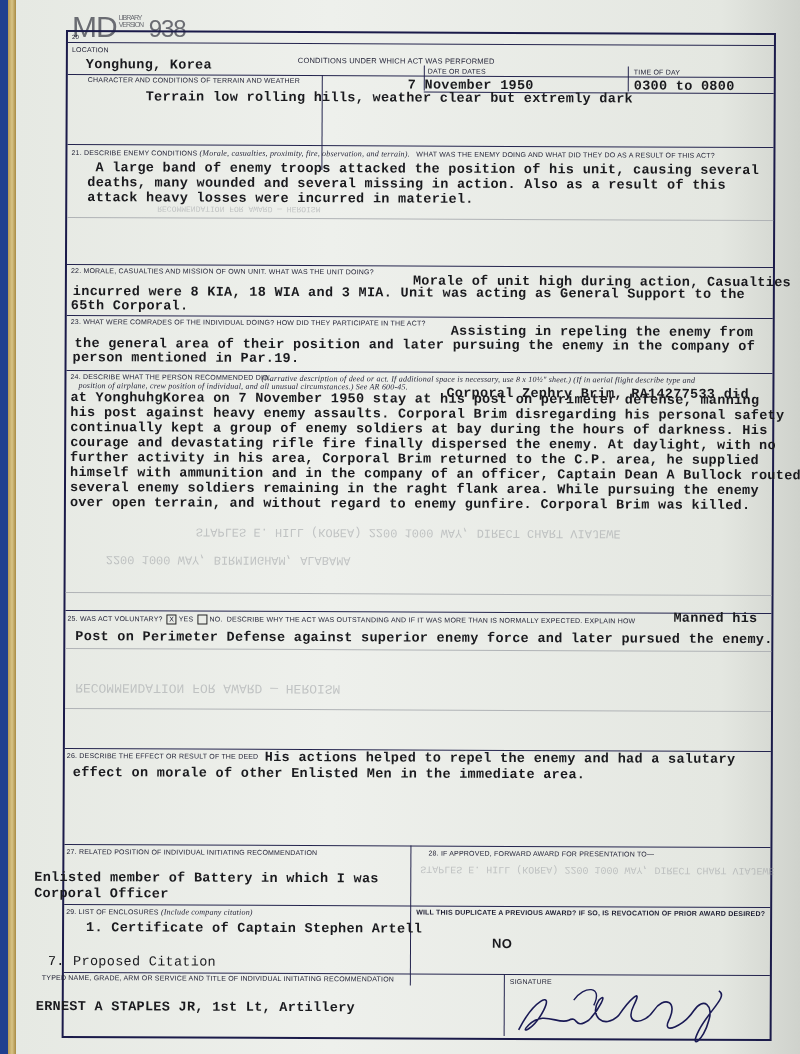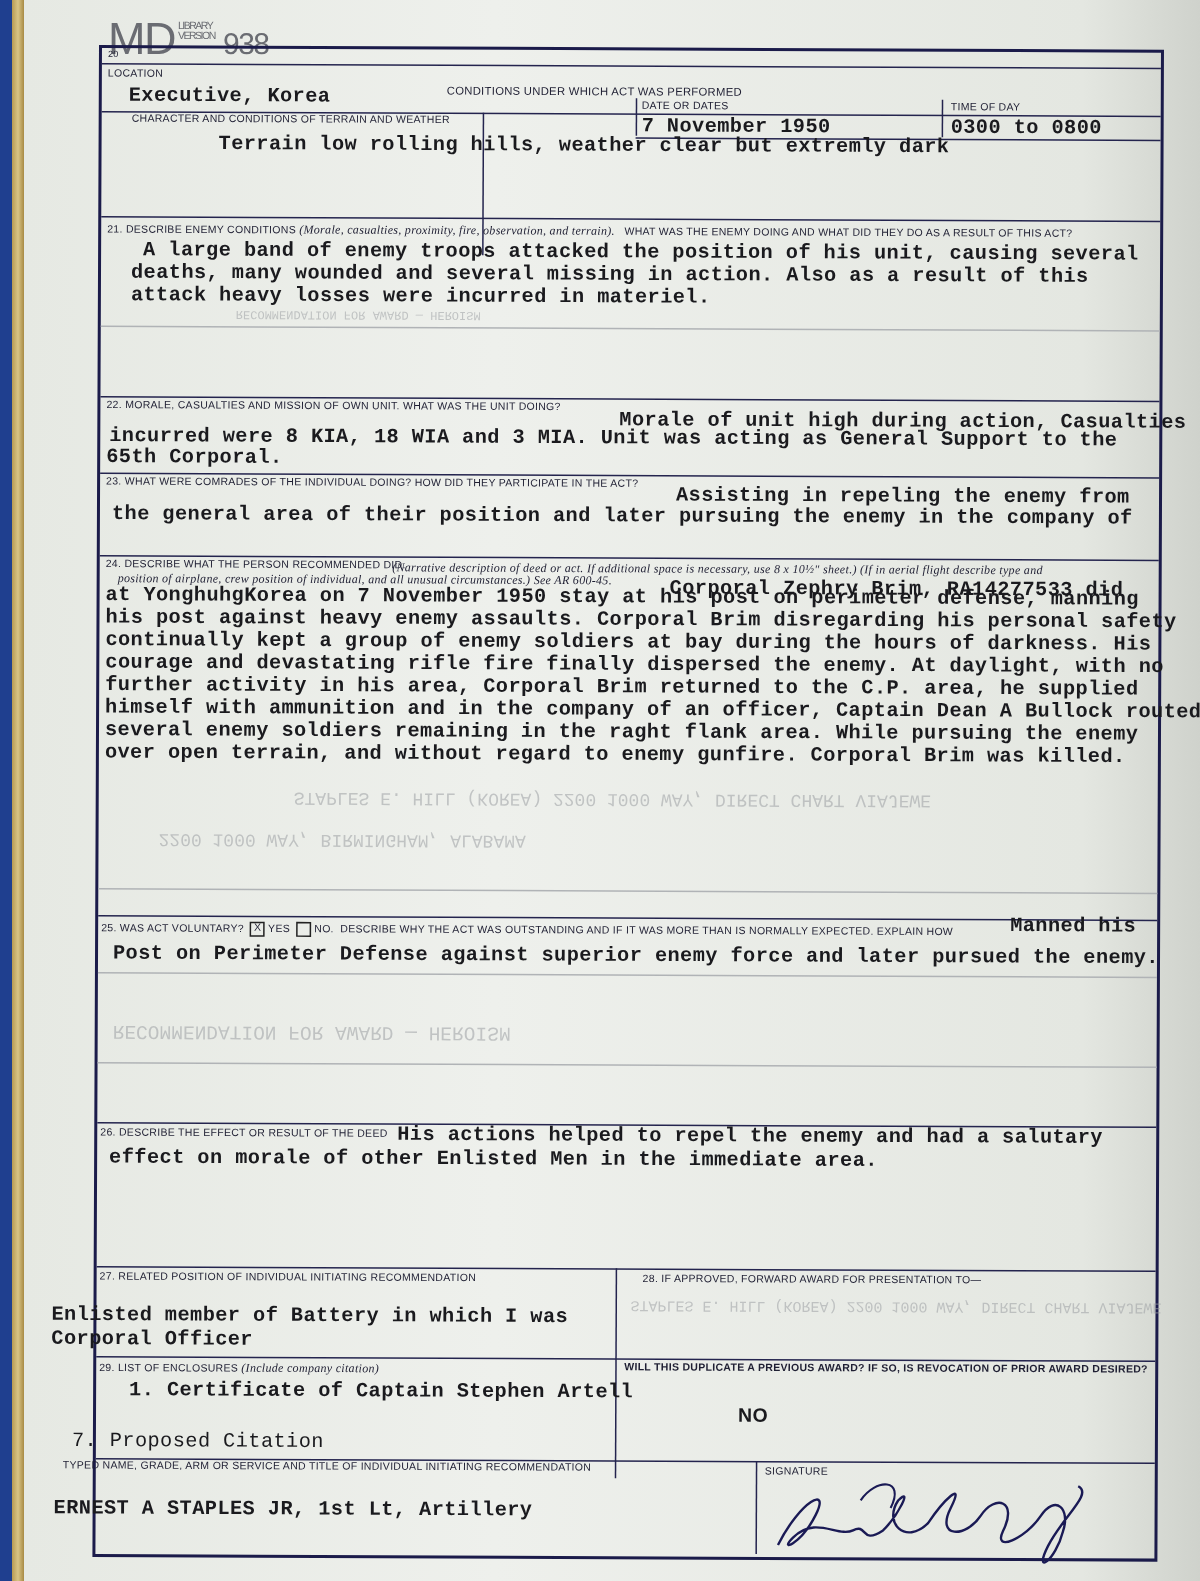--- a/index.html
+++ b/index.html
@@ -13,21 +13,21 @@
   .binder-gold { position:absolute; left:8px; top:0; width:8px; height:1054px; background:linear-gradient(90deg,#b79a53,#d8c486,#a88a44); }
   .page {
     position:absolute; left:16px; top:0; width:784px; height:1054px;
     background:linear-gradient(90deg,#e6e9e3 0%, #eef0ec 40%, #e4e7e1 90%, #cfd2cc 100%);
   }
   .stamp {
     position:absolute; left:56px; top:10px; font-family:"Liberation Sans", sans-serif;
     color:#6a6c72; font-size:30px; letter-spacing:-1px;
   }
   .stamp small { font-size:7px; display:inline-block; vertical-align:top; line-height:7px; margin:4px 4px 0 2px; }
-  .stamp .num { font-size:20px; }
+  .stamp .num { font-size:24px; }
   .form {
     position:absolute; left:50px; top:30px; width:706px; height:1004px;
     border:2px solid #1b1b4a; transform:rotate(0.25deg); transform-origin:0 0;
   }
   .rule { position:absolute; left:0; right:0; border-top:1.5px solid #24244e; }
   .vrule { position:absolute; border-left:1.5px solid #24244e; }
   .lbl {
     position:absolute; font-family:"Liberation Sans", sans-serif; font-size:7px;
     text-transform:uppercase; letter-spacing:0.2px; color:#1f1f33; white-space:nowrap;
   }
@@ -53,27 +53,27 @@
   <div class="stamp">
     <span>MD</span><small style="width:26px;white-space:normal">LIBRARY VERSION</small><span class="num">938</span>
   </div>
 
   <div class="form">
 
     <div class="lbl" style="left:4px;top:2px;font-size:6px">20</div>
     <div class="rule" style="top:10px"></div>
     <div class="lbl" style="left:4px;top:14px">LOCATION</div>
     <div class="lbl" style="left:230px;top:23px;font-size:7.5px">CONDITIONS UNDER WHICH ACT WAS PERFORMED</div>
-    <div class="typed" style="left:18px;top:25px">Executive, Korea</div>
+    <div class="typed" style="left:18px;top:25px">Yonghung, Korea</div>
     <div class="rule" style="top:42px;right:0;left:0"></div>
     <div class="vrule" style="left:254px;top:42px;height:95px"></div>
     <div class="vrule" style="left:356px;top:32px;height:25px"></div>
     <div class="vrule" style="left:560px;top:32px;height:25px"></div>
     <div class="lbl" style="left:360px;top:34px">DATE OR DATES</div>
-    <div class="typed" style="left:360px;top:44px">7 November 1950</div>
+    <div class="typed" style="left:340px;top:44px">7 November 1950</div>
     <div class="lbl" style="left:566px;top:34px">TIME OF DAY</div>
     <div class="typed" style="left:566px;top:44px">0300 to 0800</div>
     <div class="lbl" style="left:20px;top:44px">CHARACTER AND CONDITIONS OF TERRAIN AND WEATHER</div>
     <div class="rule" style="top:58px;left:356px"></div>
     <div class="typed" style="left:78px;top:57px">Terrain low rolling hills, weather clear but extremly dark</div>
 
     <div class="rule" style="top:112px"></div>
     <div class="lbl" style="left:4px;top:116px"><span>21. DESCRIBE ENEMY CONDITIONS</span> <i>(Morale, casualties, proximity, fire, observation, and terrain).</i> &nbsp; <span>WHAT WAS THE ENEMY DOING AND WHAT DID THEY DO AS A RESULT OF THIS ACT?</span></div>
     <div class="typed" style="left:28px;top:128px">A large band of enemy troops attacked the position of his  unit, causing several</div>
     <div class="typed" style="left:20px;top:143px">deaths, many wounded  and several missing in action. Also as a result of this</div>
@@ -84,20 +84,21 @@
     <div class="rule" style="top:232px"></div>
     <div class="lbl" style="left:4px;top:235px">22. MORALE, CASUALTIES AND MISSION OF OWN UNIT.  WHAT WAS THE UNIT DOING?</div>
     <div class="typed" style="left:346px;top:240px">Morale of unit high during action, Casualties</div>
     <div class="typed" style="left:6px;top:252px">incurred were 8 KIA, 18 WIA and 3 MIA. Unit was acting as General Support to the</div>
     <div class="typed" style="left:4px;top:266px">65th Corporal.</div>
 
     <div class="rule" style="top:283px"></div>
     <div class="lbl" style="left:4px;top:286px">23. WHAT WERE COMRADES OF THE INDIVIDUAL DOING?  HOW DID THEY PARTICIPATE IN THE ACT?</div>
     <div class="typed" style="left:384px;top:290px">Assisting in repeling the enemy from</div>
     <div class="typed" style="left:8px;top:304px">the general area of their position and later pursuing the enemy in the company of</div>
+    <div class="typed" style="left:6px;top:318px">person mentioned in Par.19.</div>
 
     <div class="rule" style="top:338px"></div>
     <div class="lbl" style="left:4px;top:341px">24. DESCRIBE WHAT THE PERSON RECOMMENDED DID.</div>
     <div class="lbl" style="left:195px;top:341px"><i>(Narrative description of deed or act.  If additional space is necessary, use 8 x 10½" sheet.)  (If in aerial flight describe type and</i></div>
     <div class="lbl" style="left:12px;top:349px"><i>position of airplane, crew position of individual, and all unusual circumstances.)  See AR 600-45.</i></div>
     <div class="typed" style="left:380px;top:352px">Corporal Zephry Brim, RA14277533 did</div>
     <div class="typed" style="left:4px;top:358px">at YonghuhgKorea on 7 November 1950 stay at his post on perimeter defense, manning</div>
     <div class="typed" style="left:4px;top:373px">his post against heavy enemy assaults. Corporal Brim disregarding his personal safety</div>
     <div class="typed" style="left:4px;top:388px">continually kept a group of enemy soldiers at bay during the hours of darkness. His</div>
     <div class="typed" style="left:4px;top:403px">courage and devastating rifle fire finally dispersed the enemy. At daylight, with no</div>

